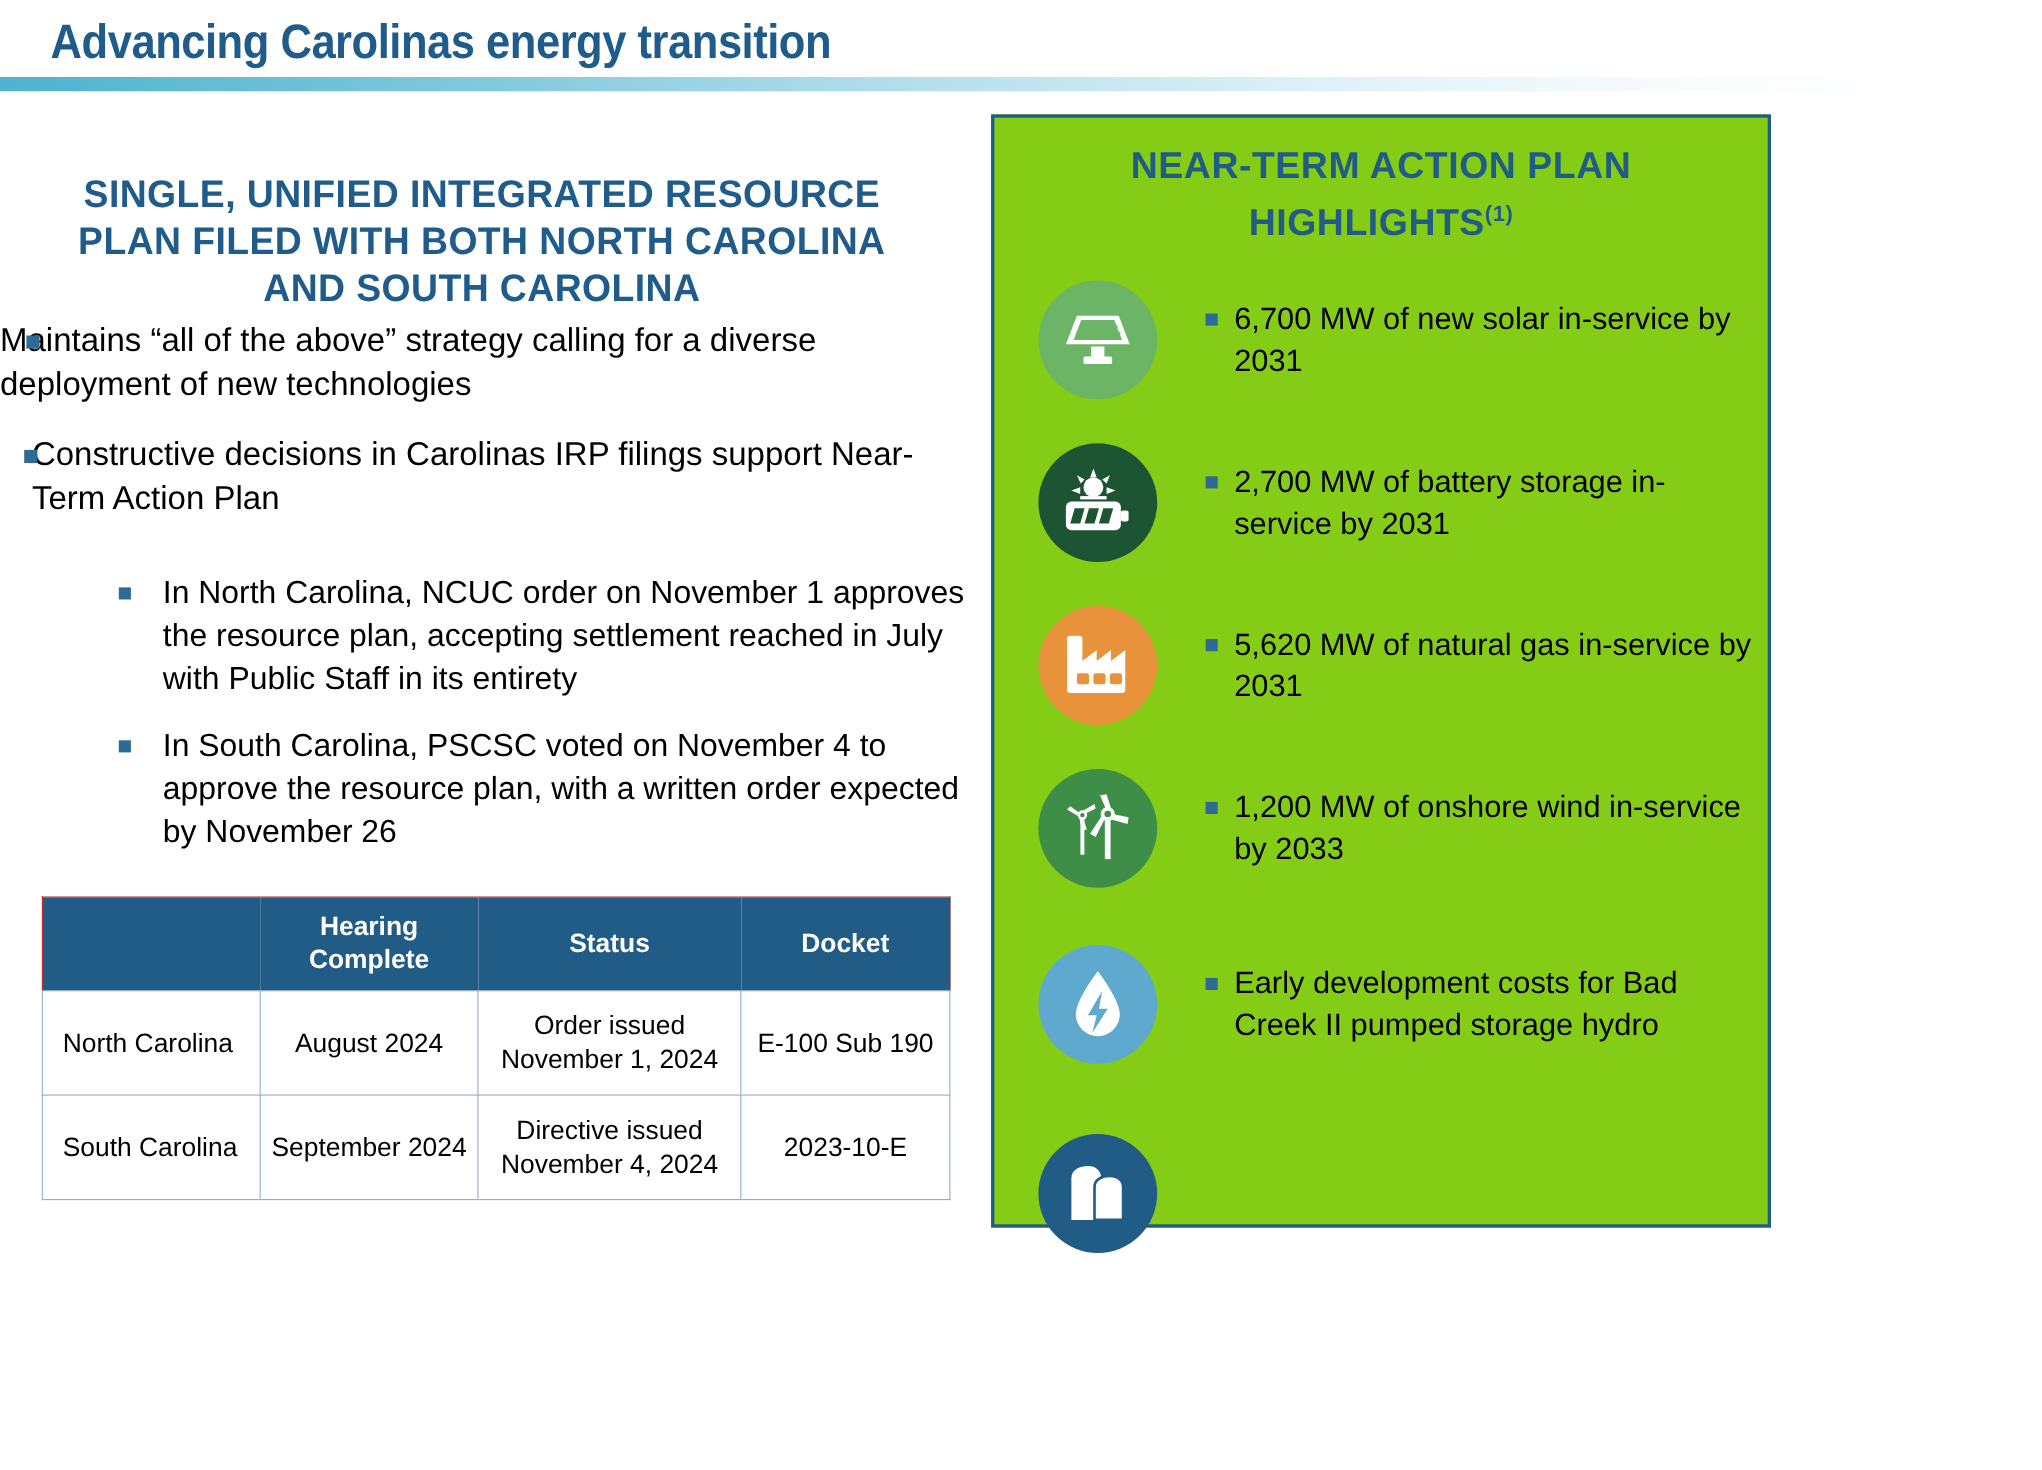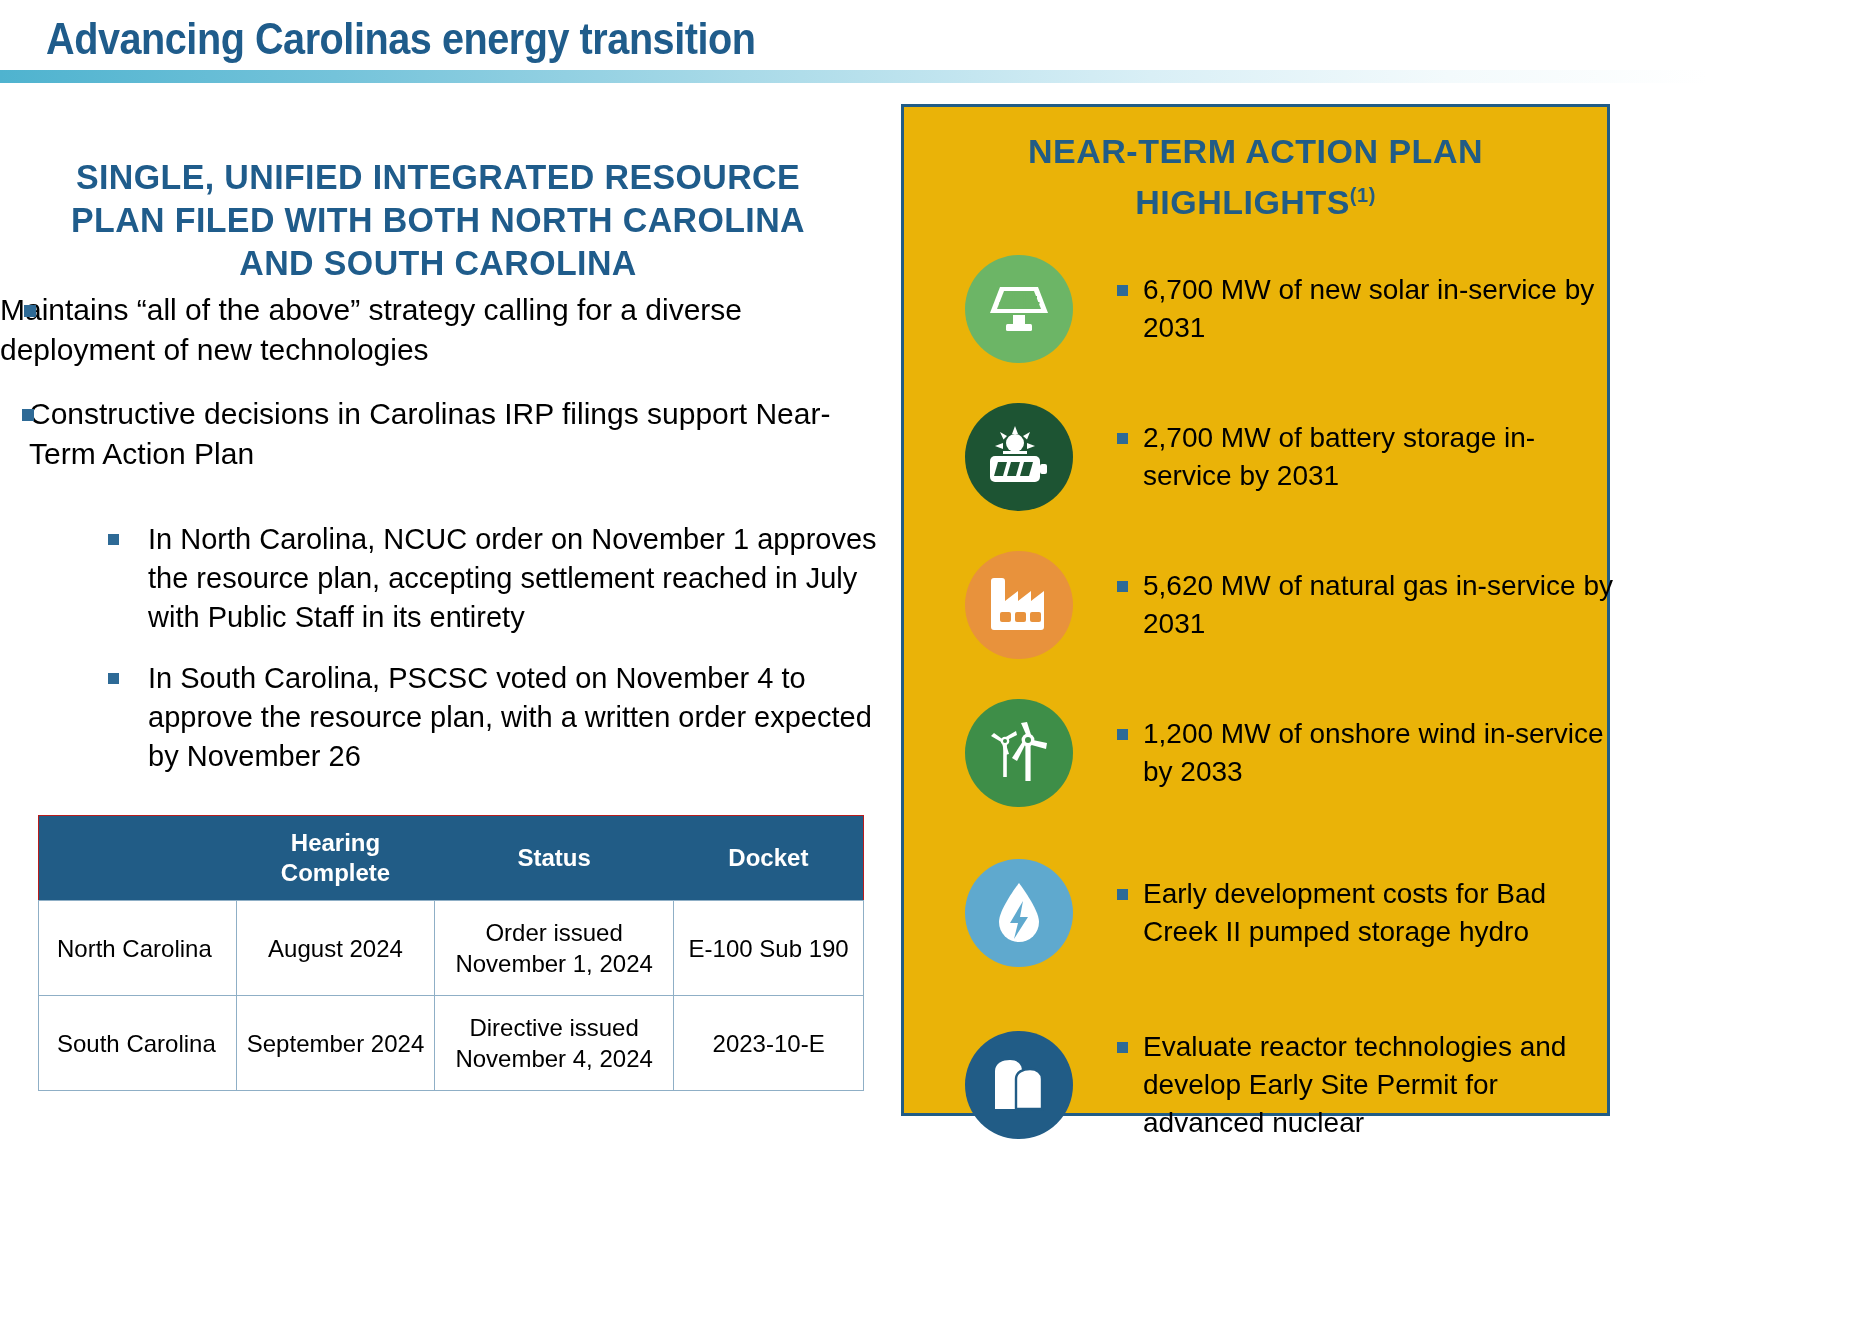--- a/index.html
+++ b/index.html
@@ -131,21 +131,21 @@
   .irp-table td.rowlabel { text-align: left; padding-left: 18px; }
   .irp-table th.blank { background: #215C86; }
 
   
   .right-panel {
     position: absolute;
     left: 901px;
     top: 104px;
     width: 709px;
     height: 1012px;
-    background: #eab308;
+    background: #84cc16;
     border: 3px solid #215C86;
     box-sizing: border-box;
   }
   .panel-heading {
     margin: 22px 30px 0 30px;
     text-align: center;
     font-size: 34px;
     line-height: 44px;
     font-weight: bold;
     color: #215C86;
@@ -156,21 +156,21 @@
   .hl-list {
     position: absolute;
     left: 0;
     top: 128px;
     width: 709px;
   }
   .hl-row {
     display: flex;
     align-items: center;
     height: 148px;
-    padding-left: 61px;
+    padding-left: 40px;
     box-sizing: border-box;
   }
   .icon-circle {
     width: 108px;
     height: 108px;
     min-width: 108px;
     border-radius: 50%;
     display: flex;
     align-items: center;
     justify-content: center;
@@ -372,20 +372,16 @@
       </div>
     </div>
 
     <div class="hl-row tall">
       <div class="icon-circle" style="background:#215C86">
         <svg width="60" height="60" viewBox="0 0 60 60" aria-hidden="true">
           <path d="M6 16 C6 8 14 5 21 5 C28 5 33 9 33 16 L33 54 L6 54 Z" fill="#ffffff"></path>
           <path d="M27 24 C27 17 34 14 41 14 C48 14 53 18 53 24 L53 54 L27 54 Z" fill="#ffffff" stroke="#215C86" stroke-width="2.4"></path>
         </svg>
       </div>
-      <div class="hl-text">
-        <span class="sq"></span>
-        <span>Evaluate reactor technologies and develop Early Site Permit for advanced nuclear</span>
-      </div>
     </div>
 
   </div>
 </div>
 
 </body></html>

